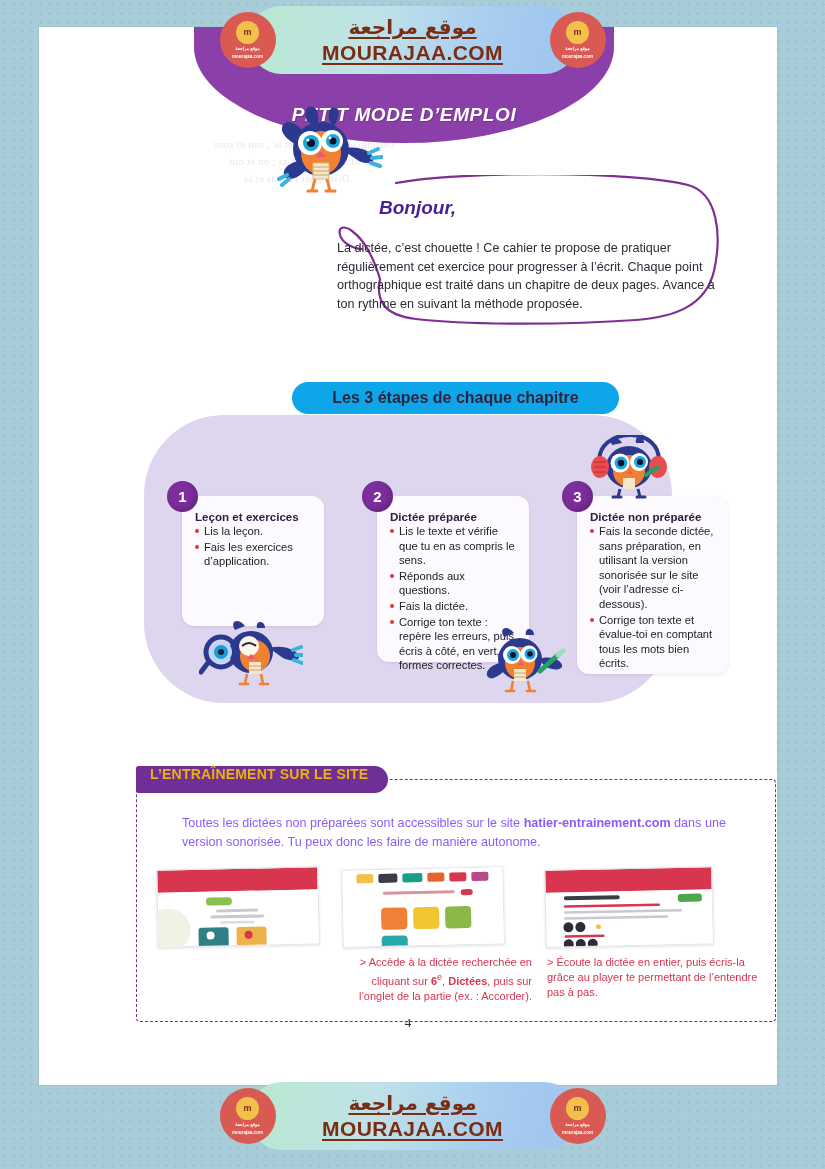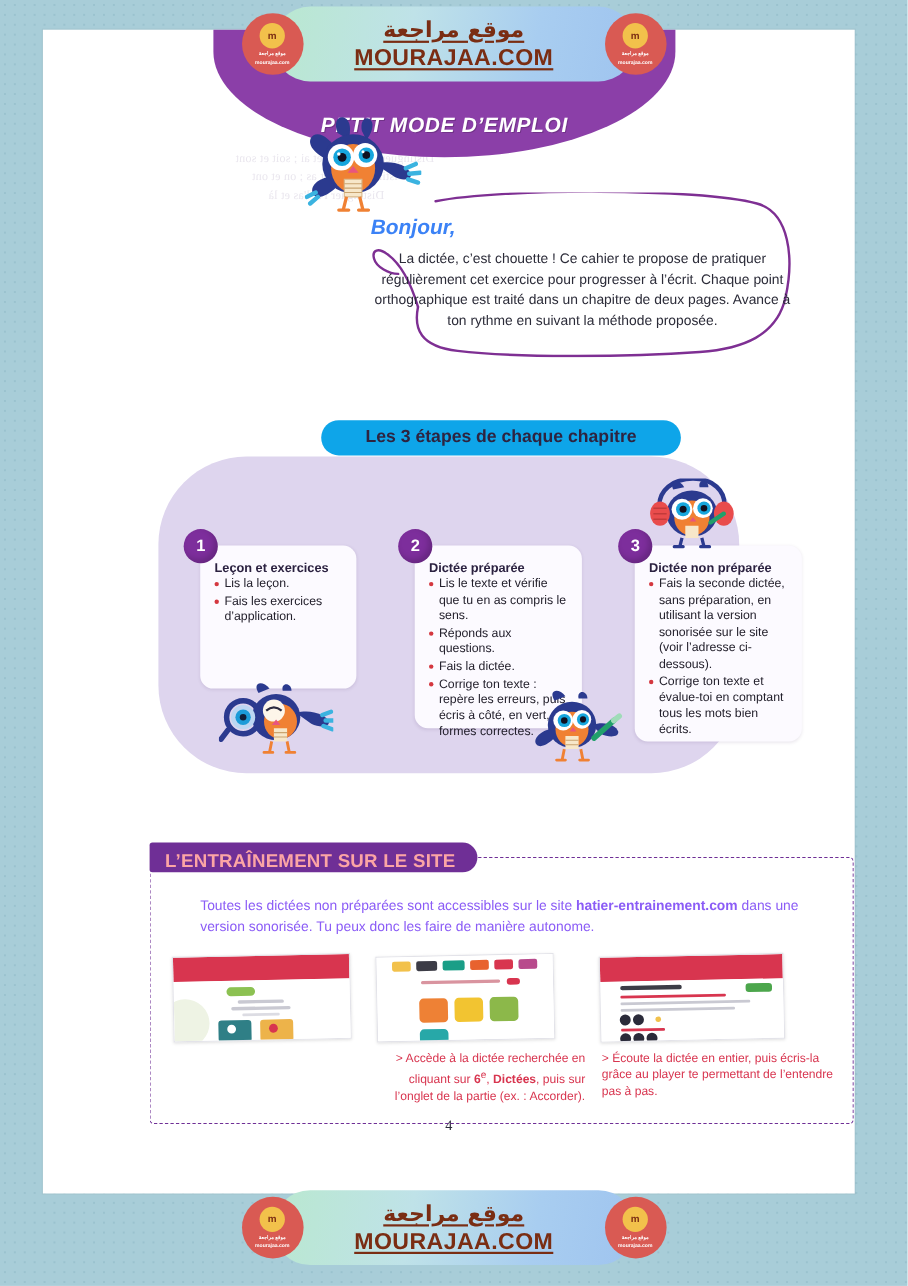--- a/index.html
+++ b/index.html
@@ -55,27 +55,26 @@
     text-shadow: 1px 1px 0 rgba(0,0,0,.18);
   }
 
   
   .bubble{
     position:absolute; left:298px; top:150px; width:385px; z-index:4;
   }
   .bubble svg{ position:absolute; left:-1px; top:-2px; }
   .bubble .greeting{
     position:relative; z-index:2;
-    margin-top:20px;
-    color:#3b82f6; font-size:19px; font-weight:bold; font-style:italic;
+    margin-left:42px; margin-top:20px;
+    color:#4c1d95; font-size:19px; font-weight:bold; font-style:italic;
   }
   .bubble .body{
     position:relative; z-index:2;
-    margin-top:7px;
-    text-align:center;
+    margin-top:20px;
     color:#2b2b38;
     font-size:12.6px;
     line-height:18.5px;
   }
 
   
   .steps-pill{
     position:absolute; left:253px; top:355px;
     width:327px; height:32px;
     background:#0ea5e9;
@@ -144,22 +143,22 @@
     width:640px; height:243px;
     border:1.5px dashed #6f2f96;
     border-radius:4px;
     z-index:2;
   }
   .site-tab{
     position:absolute; left:-1px; top:-14px;
     height:27px; padding:0 20px 0 14px;
     background:#6f2f96;
     border-radius:3px 16px 16px 3px;
-    display:flex; align-items:flex-end;
-    color:#fca5a5; font-size:17px; font-weight:bold;
+    display:flex; align-items:flex-start;
+    color:#eab308; font-size:14px; font-weight:bold;
     letter-spacing:.2px;
     z-index:3;
   }
   .site-intro{
     position:absolute; left:45px; top:34px; right:20px;
     color:#8b5cf6; font-size:12.6px; line-height:19px;
   }
   .site-intro b{ font-weight:bold; }
 
   

